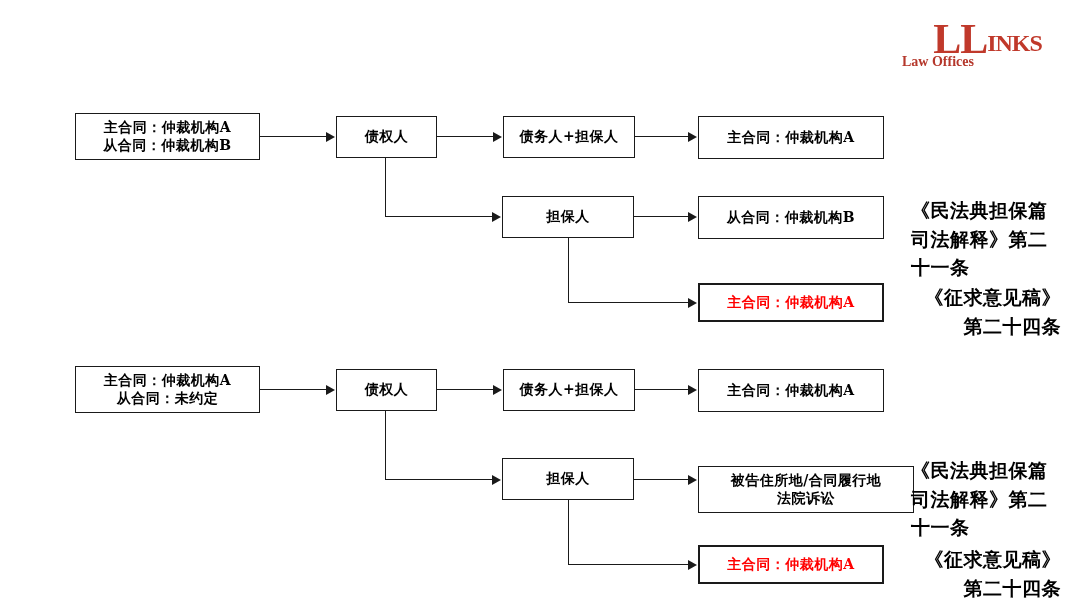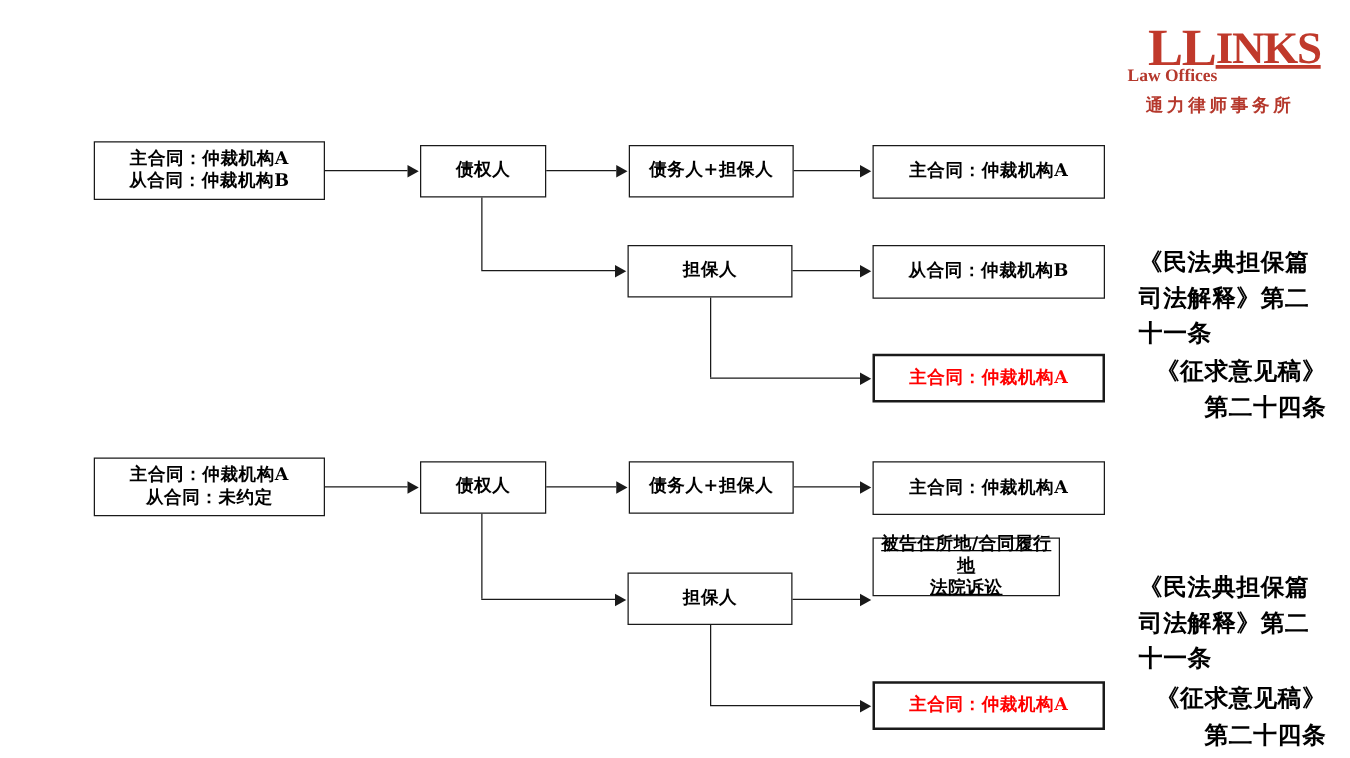--- a/index.html
+++ b/index.html
@@ -31,22 +31,21 @@
     letter-spacing: -1px;
     line-height: 1;
     white-space: nowrap;
   }
   #logo-wordmark .big {
     font-size: 42px;
     vertical-align: -2px;
     margin-left: 23px;
   }
   #logo-wordmark .small {
-    font-size: 36px;
-    text-decoration: underline;
+    font-size: 24px;
   }
   #logo-sub {
     color: #b5382c;
     font-family: "Liberation Serif", "DejaVu Serif", serif;
     font-size: 14px;
     font-weight: bold;
     margin-top: -6px;
     margin-left: 14px;
     letter-spacing: 0px;
     text-align: left;
@@ -119,21 +118,20 @@
     color: #000000;
     text-align: right;
   }
 </style>
 </head>
 <body>
 
 <div id="logo-area">
   <div id="logo-wordmark"><span class="big">LL</span><span class="small">INKS</span></div>
   <div id="logo-sub">Law Offices</div>
-  <div id="logo-cn">通力律师事务所</div>
 </div>
 
 <div class="node" style="left:75px; top:113px; width:185px; height:47px;">主合同：仲裁机构A
 从合同：仲裁机构B</div>
 
 <div class="hline" style="left:260px; top:136px; width:66px;"></div>
 <div class="arrowhead" style="left:326px; top:132px;"></div>
 
 <div class="node" style="left:336px; top:116px; width:101px; height:42px;">债权人</div>
 
@@ -189,21 +187,21 @@
 
 <div class="vline" style="left:385px; top:411px; height:68px;"></div>
 <div class="hline" style="left:385px; top:479px; width:107px;"></div>
 <div class="arrowhead" style="left:492px; top:475px;"></div>
 
 <div class="node" style="left:502px; top:458px; width:132px; height:42px;">担保人</div>
 
 <div class="hline" style="left:634px; top:479px; width:54px;"></div>
 <div class="arrowhead" style="left:688px; top:475px;"></div>
 
-<div class="node" style="left:698px; top:430px; width:150px; height:47px;text-decoration:underline;">被告住所地/合同履行地
+<div class="node" style="left:698px; top:466px; width:216px; height:47px;">被告住所地/合同履行地
 法院诉讼</div>
 
 <div class="annotation" style="left:911px; top:456px; width:143px;">《民法典担保篇司法解释》第二十一条</div>
 
 <div class="vline" style="left:568px; top:500px; height:64px;"></div>
 <div class="hline" style="left:568px; top:564px; width:120px;"></div>
 <div class="arrowhead" style="left:688px; top:560px;"></div>
 
 <div class="node red-box" style="left:698px; top:545px; width:186px; height:39px;">主合同：仲裁机构A</div>
 

